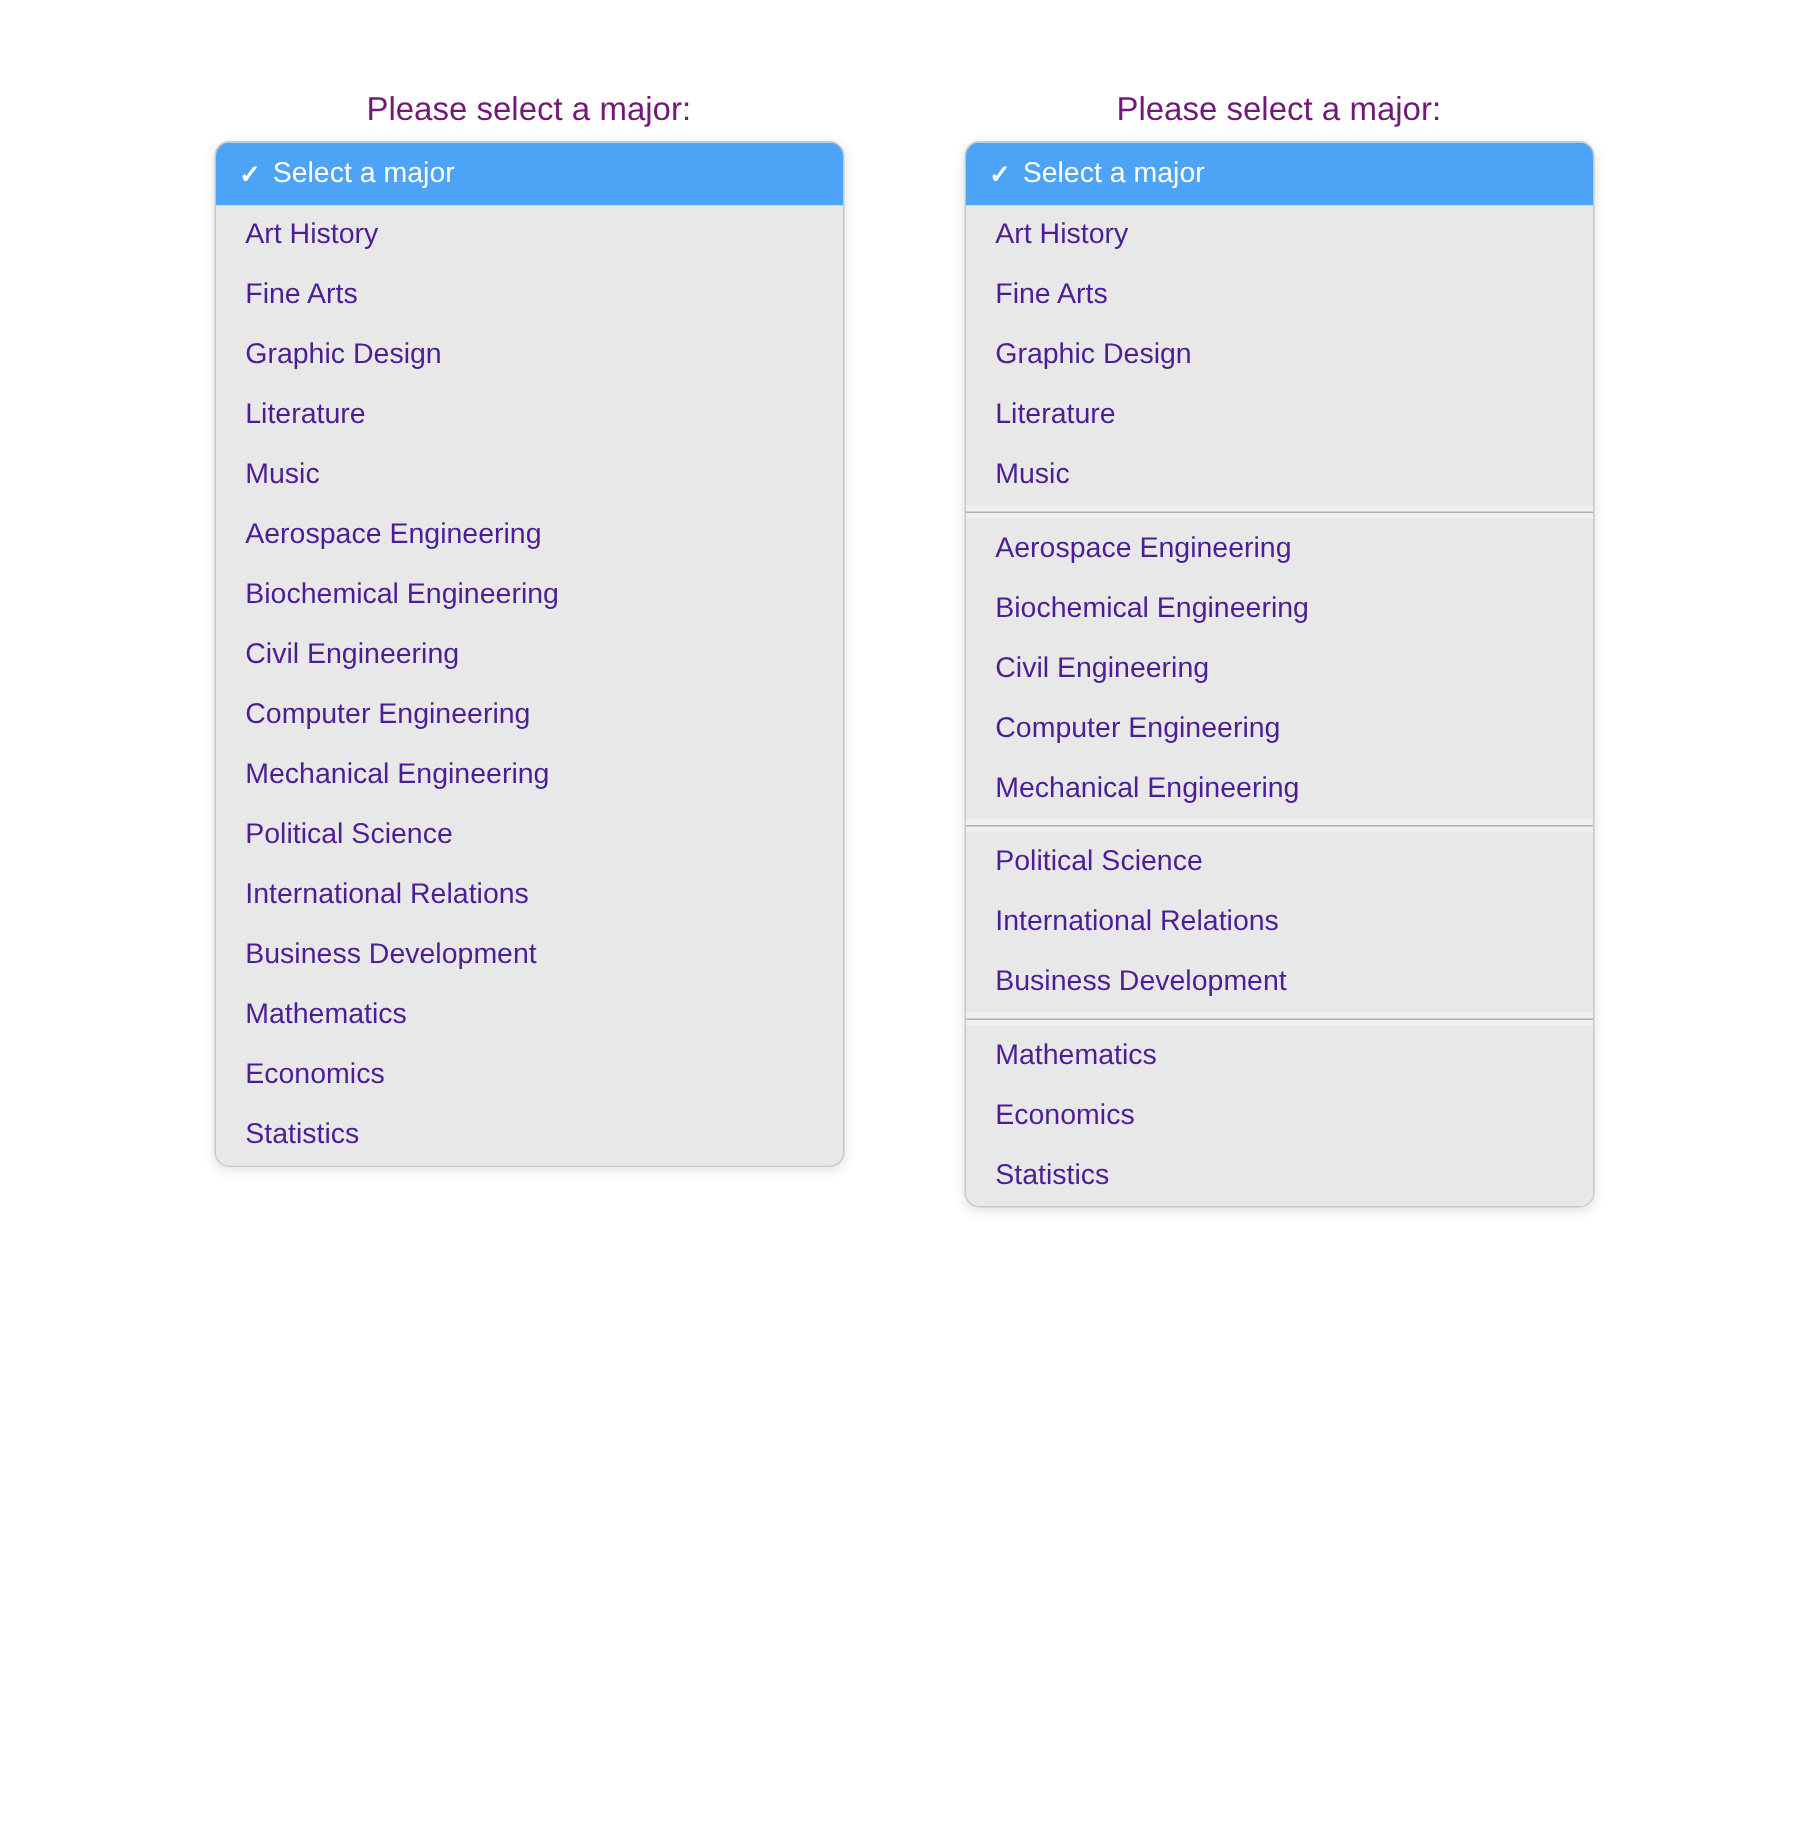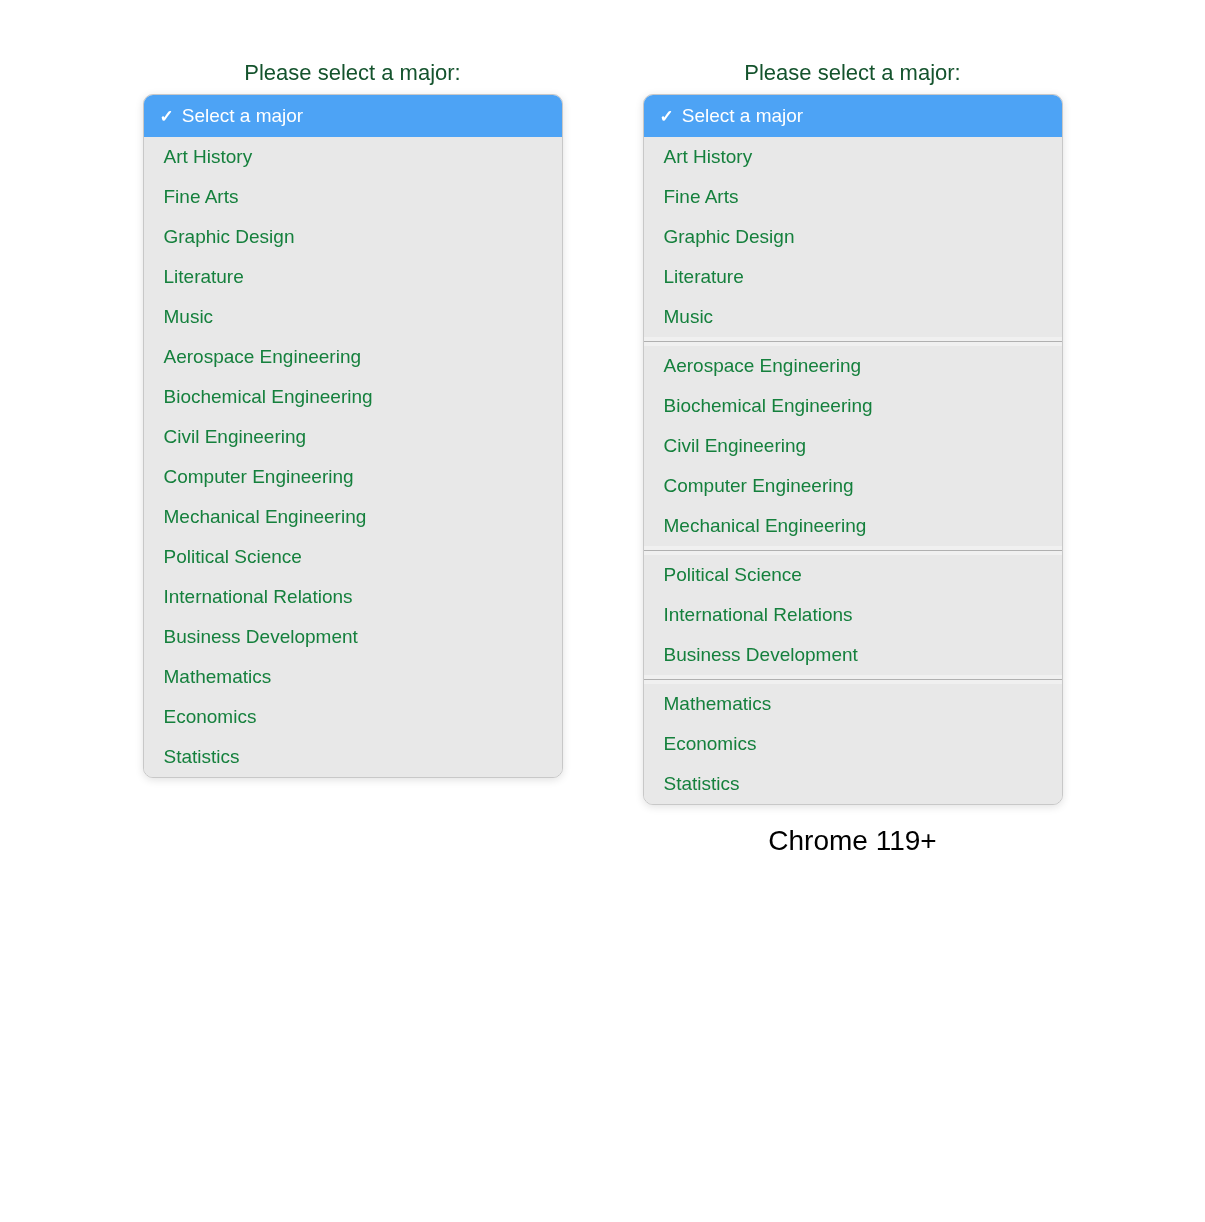--- a/index.html
+++ b/index.html
@@ -31,21 +31,21 @@
     .panel {
       display: flex;
       flex-direction: column;
       align-items: flex-start;
       width: 420px;
     }
 
     .panel-label {
       font-size: 22px;
       font-weight: 500;
-      color: #14532d;
+      color: #701a75;
       margin-bottom: 8px;
       text-align: center;
       width: 100%;
     }
 
     .dropdown-box {
       width: 100%;
       border: 1px solid #c8c8c8;
       border-radius: 10px;
       overflow: hidden;
@@ -66,21 +66,21 @@
     }
 
     .checkmark {
       font-size: 17px;
       font-weight: bold;
     }
 
     .option-item {
       padding: 9px 20px;
       font-size: 19px;
-      color: #15803d;
+      color: #4c1d95;
       background: #e8e8e8;
       cursor: pointer;
     }
 
     
     .option-group {
       display: flex;
       flex-direction: column;
     }
 
@@ -167,18 +167,15 @@
         <div class="option-item">Business Development</div>
       </div>
       <div class="group-divider"></div>
 
       <div class="option-group">
         <div class="option-item">Mathematics</div>
         <div class="option-item">Economics</div>
         <div class="option-item">Statistics</div>
       </div>
     </div>
-    <div class="caption-row">
-      <span class="caption-text">Chrome 119+</span>
-    </div>
   </div>
 
 </div>
 
 </body></html>

